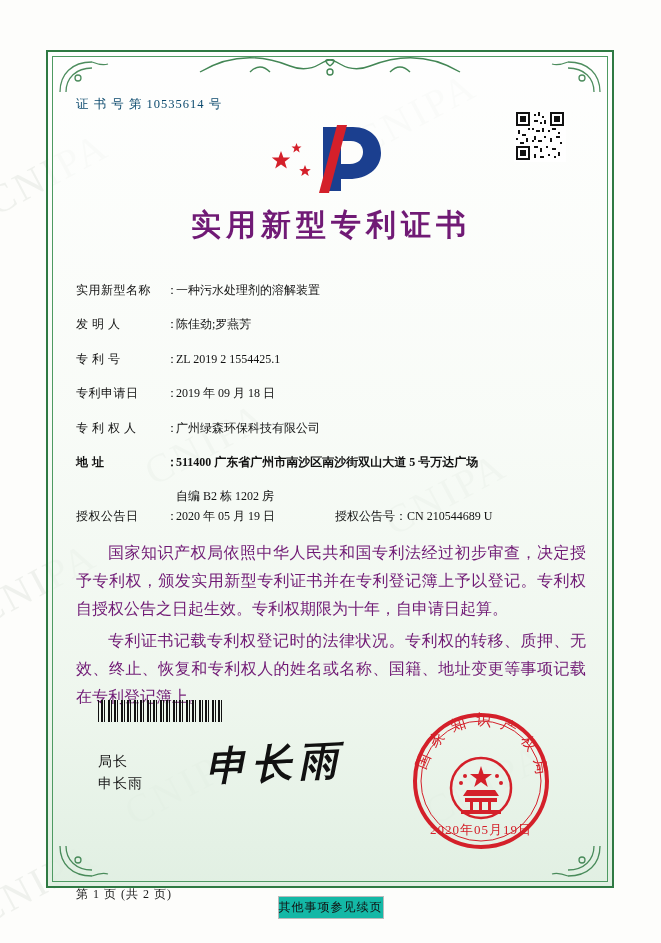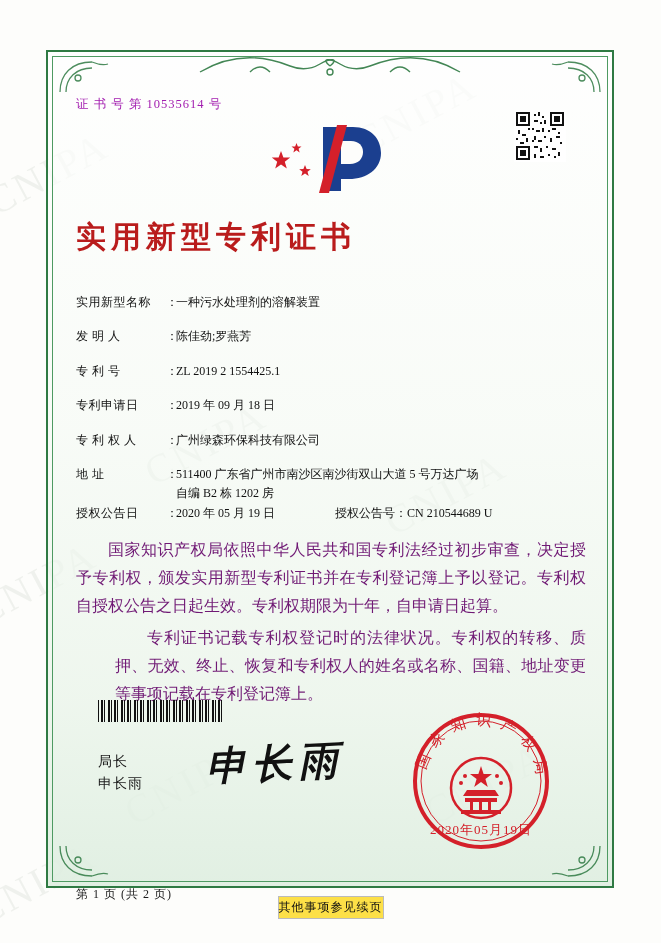--- a/index.html
+++ b/index.html
@@ -94,46 +94,47 @@
   .content {
     position: absolute;
     left: 76px;
     top: 96px;
     width: 510px;
   }
 
   .cert-no {
     font-size: 12.5px;
     letter-spacing: 1px;
-    color: #a21caf;
+    color: #0c4a6e;
   }
 
   .qr {
     position: absolute;
     right: 20px;
     top: 14px;
     width: 52px;
     height: 52px;
   }
 
   
   .emblem {
     margin: 6px auto 0;
     width: 120px;
     height: 78px;
     position: relative;
   }
   .emblem svg { width: 100%; height: 100%; display: block; }
 
   .title {
+    text-align: center;
     font-size: 30px;
     font-weight: bold;
     letter-spacing: 5px;
-    margin-top: 20px;
-    color: #b91c1c;
+    margin-top: 8px;
+    color: #701a75;
     font-family: "Liberation Serif", "DejaVu Serif", serif;
   }
 
   .fields {
     margin-top: 36px;
     font-size: 12px;
     line-height: 1.45;
     color: #111;
   }
   .field-row {
@@ -160,21 +161,21 @@
   }
 
   .para {
     font-size: 16px;
     line-height: 1.75;
     text-indent: 2em;
     margin-top: 14px;
     text-align: justify;
     color: #701a75;
   }
-  .para.second { margin-top: 4px; margin-left: 39px; }
+  .para.second { margin-top: 4px; }
 
   
   .barcode {
     position: absolute;
     left: 22px;
     top: 604px;
     width: 126px;
     height: 22px;
     background: repeating-linear-gradient(to right,
       #111 0 1px, transparent 1px 3px,
@@ -226,21 +227,21 @@
   }
 
   .footnote {
     position: absolute;
     left: 50%;
     transform: translateX(-50%);
     top: 896px;
     font-size: 12px;
     letter-spacing: 1px;
     border: 1px solid #bbb;
-    background: #fde047;
+    background: #14b8a6;
     padding: 2px 0;
     color: #111;
   }
 </style>
 </head>
 <body>
 
 <div class="page">
 
   <div class="wm wm1">CNIPA</div>
@@ -398,21 +399,21 @@
         <div class="f-value">2019 年 09 月 18 日</div>
       </div>
 
       <div class="field-row">
         <div class="f-label">专 利 权 人</div>
         <div class="f-colon">：</div>
         <div class="f-value">广州绿森环保科技有限公司</div>
       </div>
 
       <div>
-        <div class="field-row" style="margin-bottom:2px;">
+        <div class="field-row" style="margin-bottom:17px;font-weight:bold;">
           <div class="f-label">地 址</div>
           <div class="f-colon">：</div>
           <div class="f-value">511400 广东省广州市南沙区南沙街双山大道 5 号万达广场</div>
         </div>
         <div class="f-value2" style="margin-bottom:2px;">自编 B2 栋 1202 房</div>
       </div>
 
       <div class="row-inline">
         <div class="f-label">授权公告日</div>
         <div class="f-colon">：</div>

